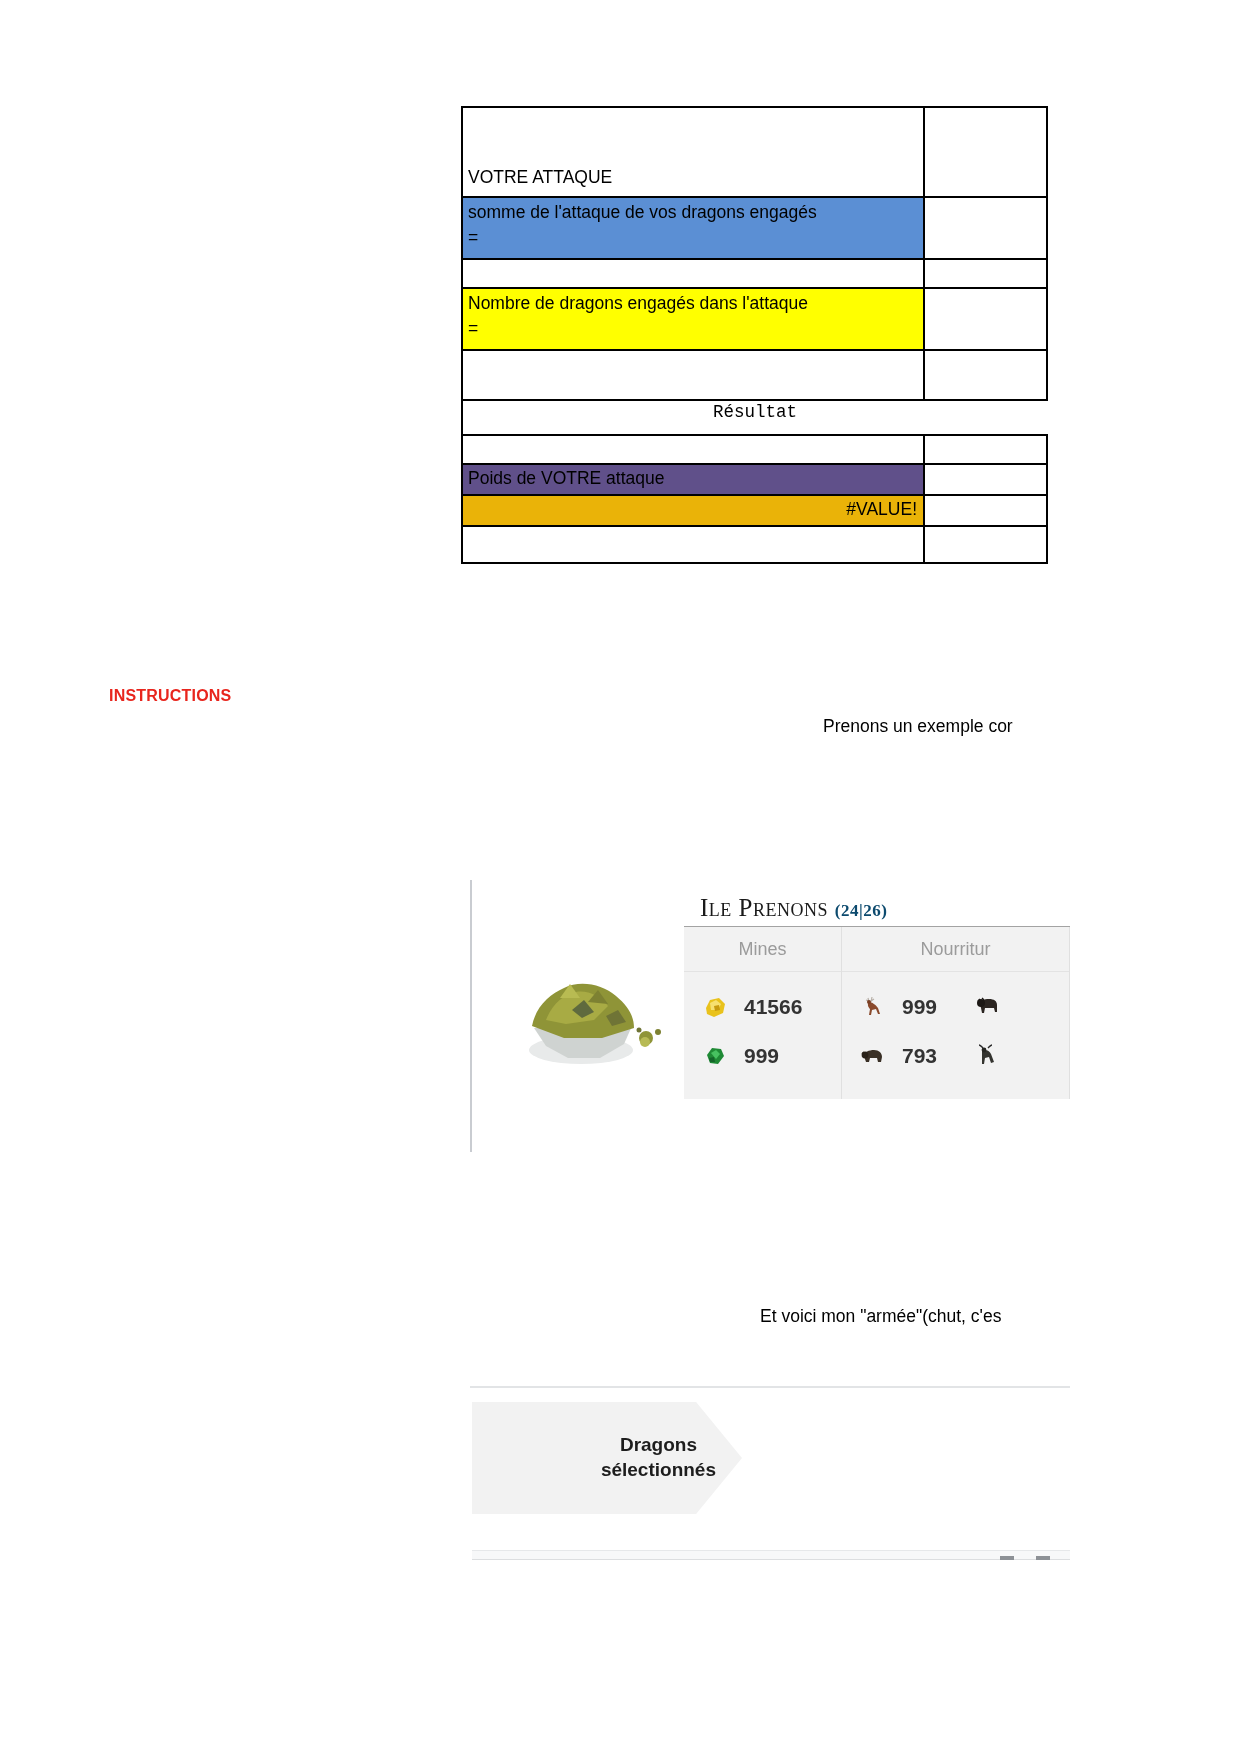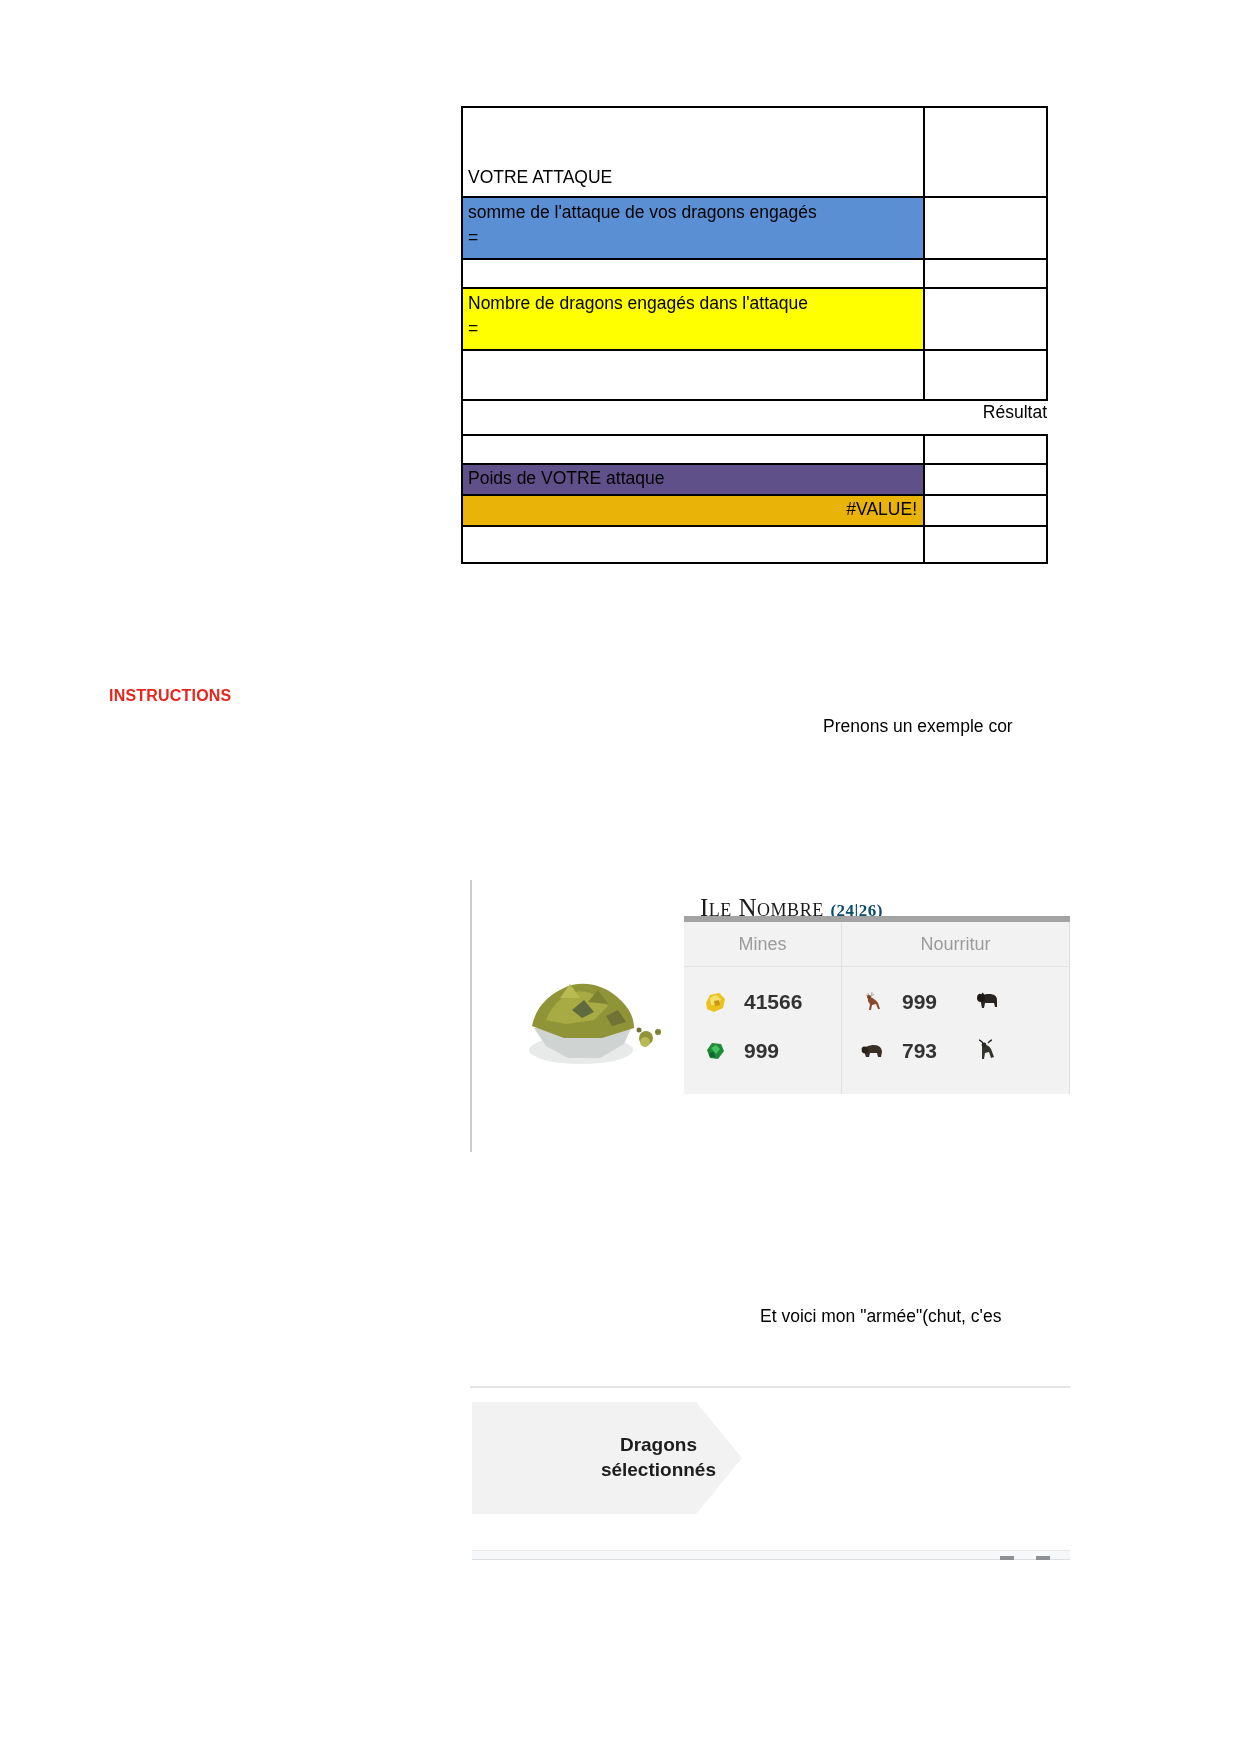--- a/index.html
+++ b/index.html
@@ -51,24 +51,25 @@
 
   
   .result-row td {
     border-top: 2px solid #000;
     border-bottom: 2px solid #000;
     border-left: 2px solid #000;
     border-right: none;
     height: 33px;
   }
   .result-text {
-    text-align: right;
+    text-align: center;
     padding-right: 4px;
     font-size: 17.5px;
     white-space: nowrap;
+    font-family: Liberation Mono, monospace;
   }
 
   
   .instructions {
     position: absolute;
     left: 109px;
     top: 687px;
     font-size: 16px;
     font-weight: bold;
     color: #E8251D;
@@ -113,24 +114,24 @@
     white-space: nowrap;
   }
   .island-coords {
     font-size: 17px;
     font-variant: normal;
     font-weight: bold;
     color: #0c4a6e;
   }
   .res-table {
     position: absolute;
-    left: 214px; top: 40px;
+    left: 214px; top: 50px;
     width: 386px; height: 172px;
     background: #f2f2f2;
-    border-top: 6px solid #a3a3a3;
+    border-top: 1px solid #a3a3a3;
     display: flex;
   }
   .res-col {
     position: relative;
     box-sizing: border-box;
     border-right: 1px solid #e0e0e0;
   }
   .res-col.mines { width: 158px; }
   .res-col.food  { width: 228px; }
   .res-head {
@@ -326,21 +327,21 @@
     <path d="M82 48 L92 36 L102 50 Z" fill="#7d8132"></path>
     <path d="M66 56 L78 46 L88 58 L76 64 Z" fill="#5f6a3e"></path>
     <path d="M100 62 L112 56 L120 68 L106 72 Z" fill="#6f7436"></path>
     <circle cx="140" cy="84" r="7" fill="#8f9437"></circle>
     <circle cx="139" cy="88" r="5" fill="#b7ba55"></circle>
     <circle cx="152" cy="78" r="3" fill="#7d8132"></circle>
     <circle cx="133" cy="76" r="2.5" fill="#6f7436"></circle>
   </svg>
 
   <div class="island-title">
-    <span>Ile Nombre</span>
+    <span>Ile Prenons</span>
     <span class="island-coords">(24|26)</span>
   </div>
 
   <div class="res-table">
     <div class="res-col mines">
       <div class="res-head">Mines</div>
       <div class="res-body">
         <div class="res-line">
           <svg class="res-icon" viewBox="0 0 26 26">
             <path d="M4 14 L8 6 L17 4 L23 10 L21 19 L12 23 L5 20 Z" fill="#e9c21c"></path>

